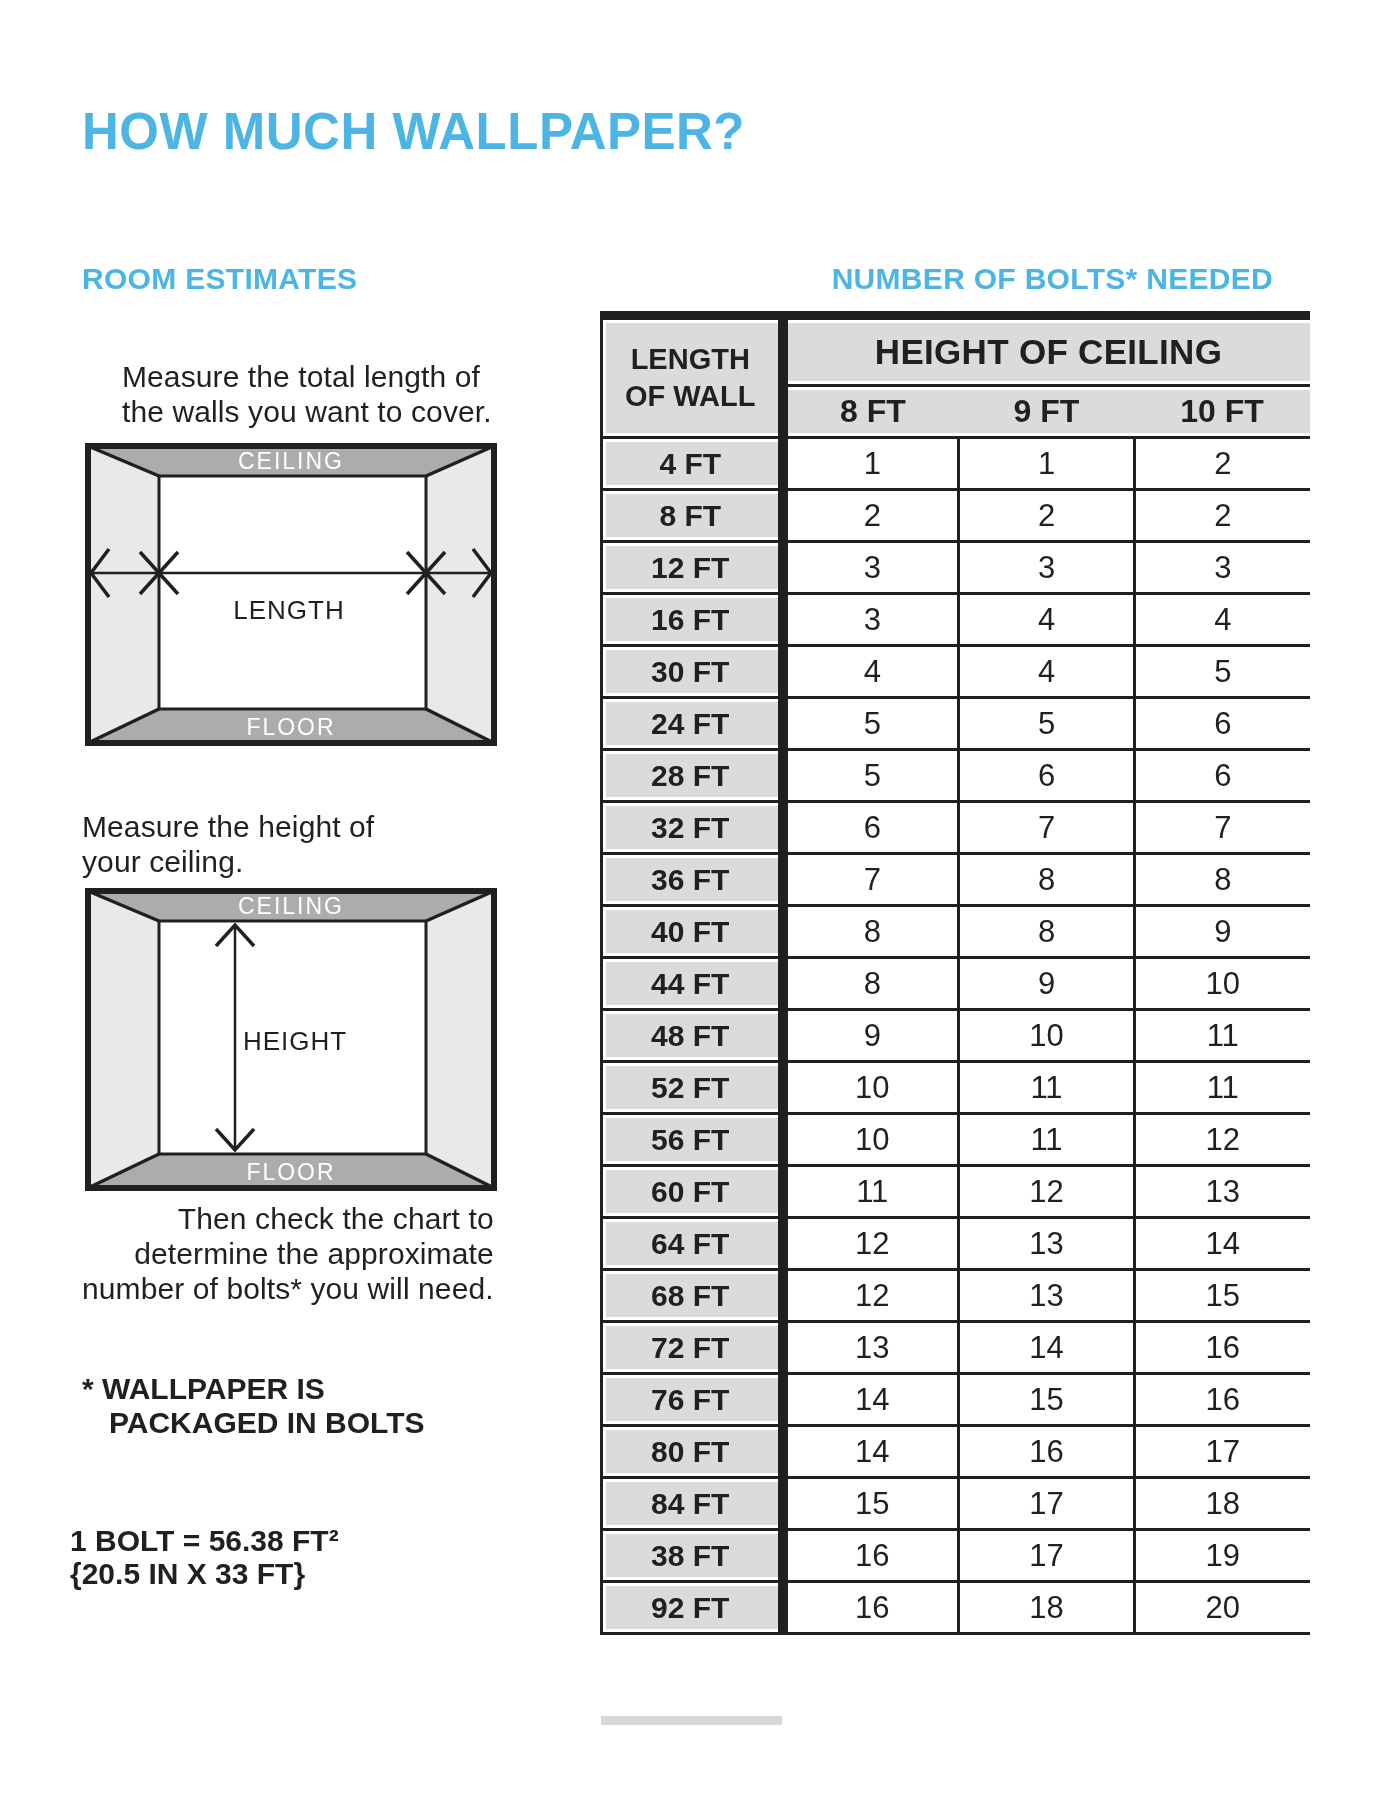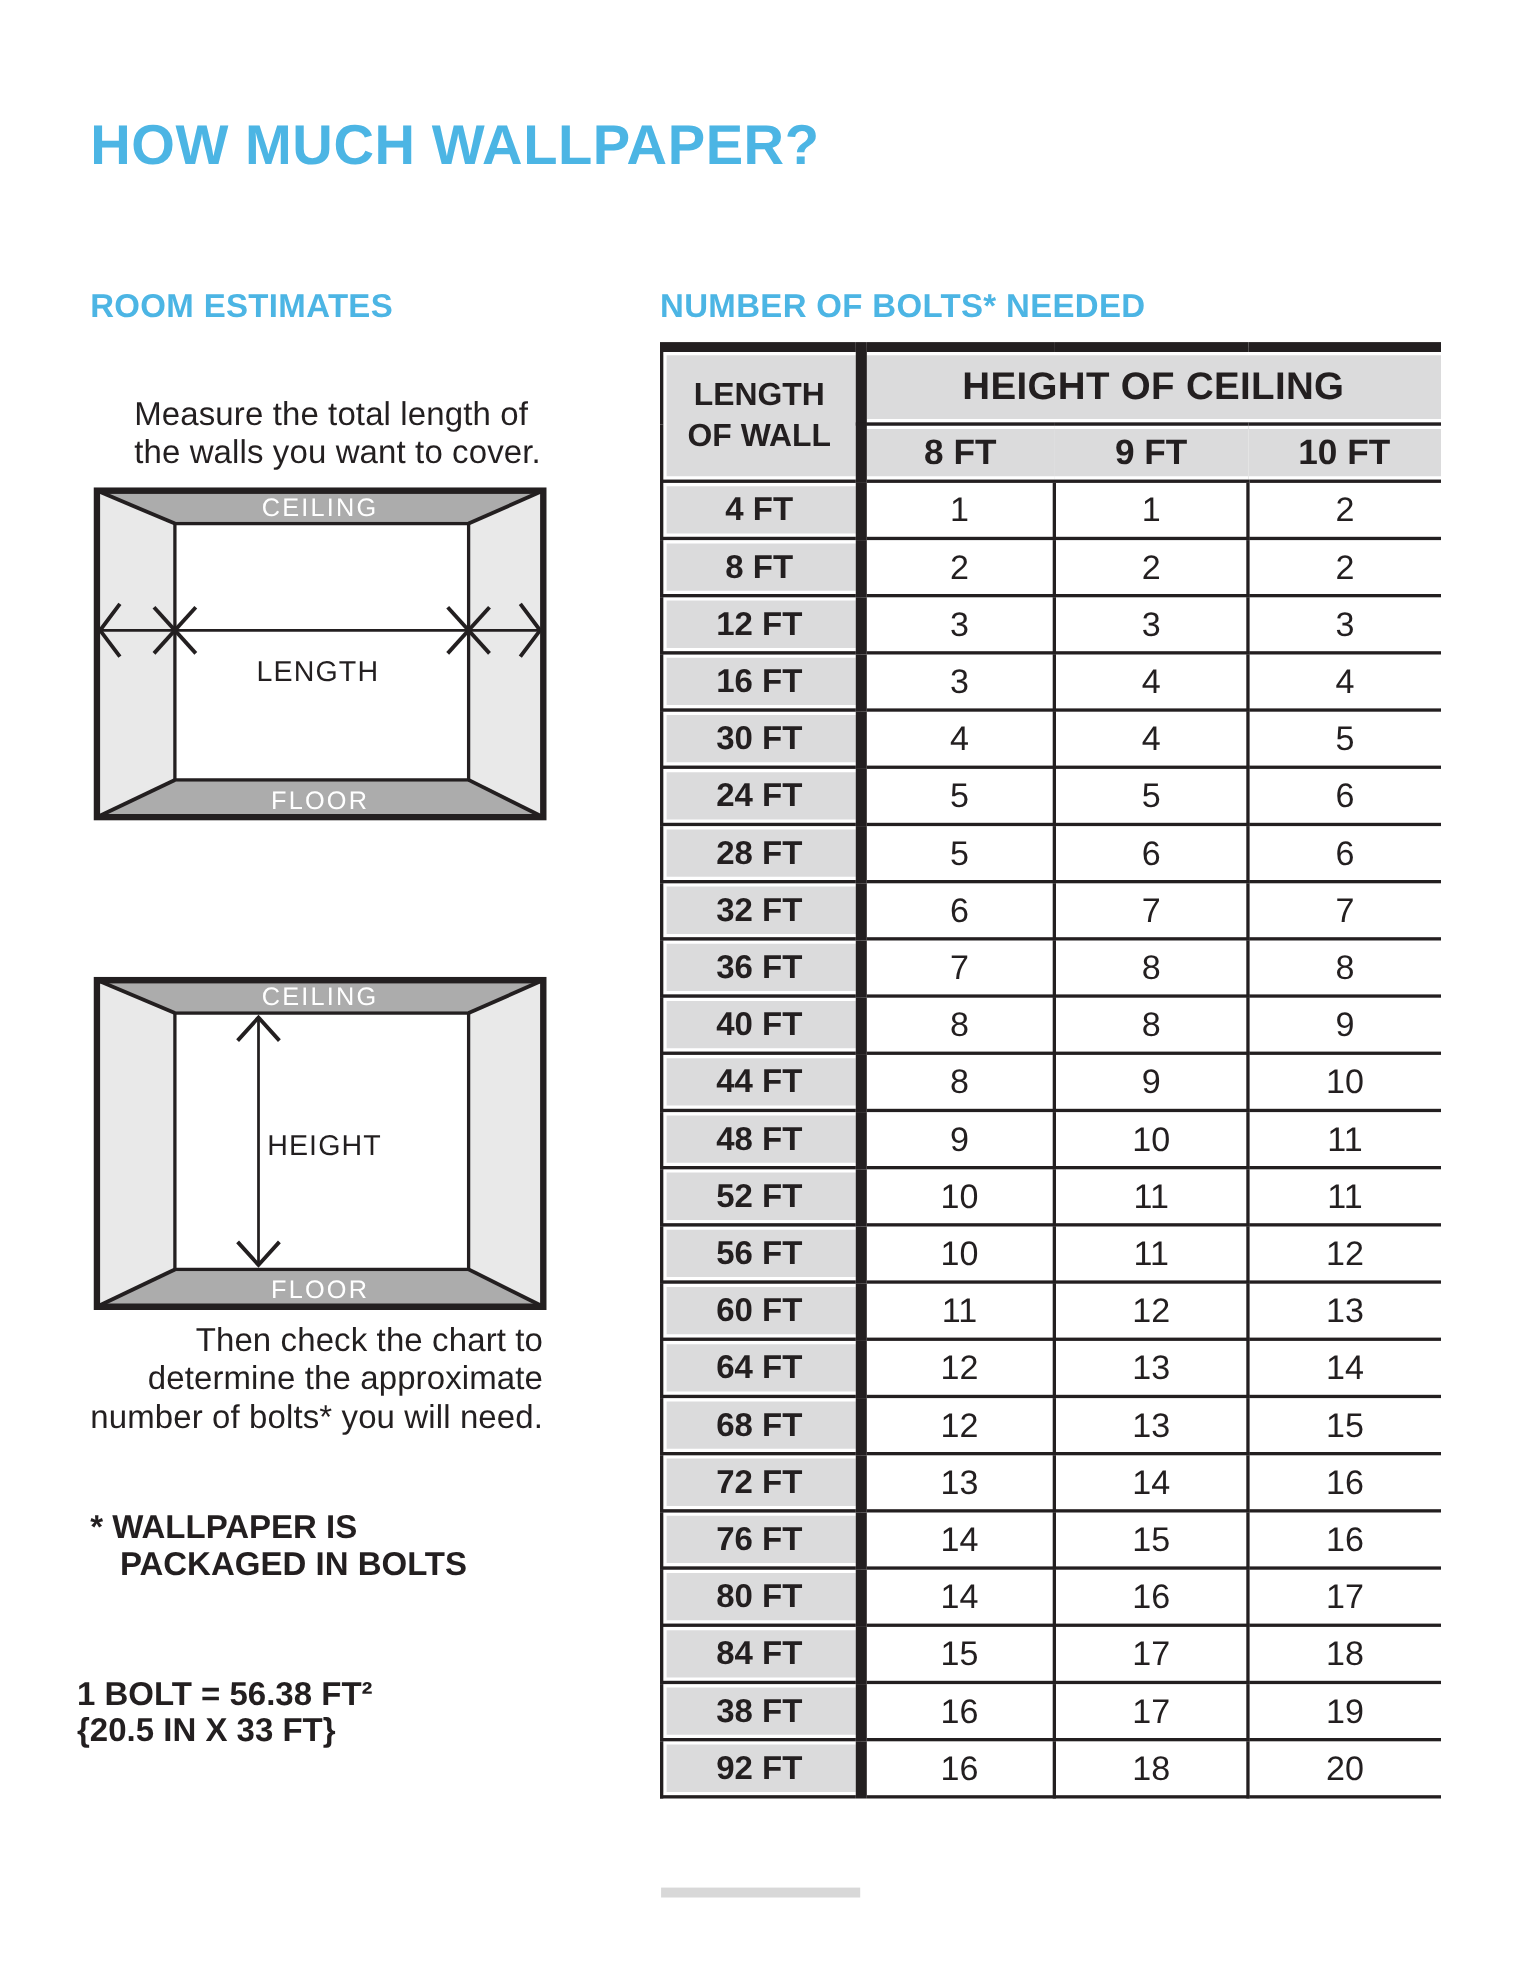--- a/index.html
+++ b/index.html
@@ -15,21 +15,21 @@
     font-family:"Liberation Sans",sans-serif;color:var(--ink);
   }
   .title{
     position:absolute;left:82px;top:72px;
     font-size:51px;font-weight:700;line-height:1;letter-spacing:0.5px;color:var(--blue);
   }
   .section-heading{
     position:absolute;font-size:30px;font-weight:700;line-height:1;letter-spacing:0.3px;color:var(--blue);
   }
   #room-estimates-heading{left:82px;top:264px;}
-  #bolts-heading{left:600px;top:264px;width:708px;text-align:left;}
+  #bolts-heading{left:565px;top:264px;width:708px;text-align:right;}
   .para{
     position:absolute;left:82px;
     font-size:30px;line-height:35px;letter-spacing:0.1px;white-space:pre-line;
   }
   #step1{top:329px;margin-left:40px;}
   #step2{top:779px;}
   #step3{top:1171px;text-align:right;}
   .footnote{
     position:absolute;left:82px;top:1372px;
     font-size:30px;font-weight:700;line-height:34px;white-space:pre-line;
@@ -127,20 +127,22 @@
     <line x1="55" y1="109" x2="93" y2="151" stroke="#231F20" stroke-width="3.5"></line>
     <line x1="55" y1="151" x2="93" y2="109" stroke="#231F20" stroke-width="3.5"></line>
     <line x1="322" y1="109" x2="360" y2="151" stroke="#231F20" stroke-width="3.5"></line>
     <line x1="322" y1="151" x2="360" y2="109" stroke="#231F20" stroke-width="3.5"></line>
     <rect x="3" y="3" width="406" height="297" fill="none" stroke="#231F20" stroke-width="6"></rect>
     <text class="svg-wall-label" x="206" y="26" text-anchor="middle">CEILING</text>
     <text class="svg-wall-label" x="206" y="292" text-anchor="middle">FLOOR</text>
     <text class="svg-measure-label" x="204" y="176" text-anchor="middle">LENGTH</text>
   </svg>
 
+  <p class="para" id="step2">Measure the height of
+your ceiling.</p>
 
   <svg class="room-svg" id="diagram-height" width="412" height="303" viewBox="0 0 412 303">
     <polygon points="3,3 409,3 341,33 74,33" fill="#ACACAC"></polygon>
     <polygon points="3,300 74,266 341,266 409,300" fill="#ACACAC"></polygon>
     <polygon points="3,3 74,33 74,266 3,300" fill="#E9E9E9"></polygon>
     <polygon points="409,3 341,33 341,266 409,300" fill="#E9E9E9"></polygon>
     <rect x="74" y="33" width="267" height="233" fill="#ffffff" stroke="#231F20" stroke-width="3"></rect>
     <line x1="3" y1="3" x2="74" y2="33" stroke="#231F20" stroke-width="3.5"></line>
     <line x1="409" y1="3" x2="341" y2="33" stroke="#231F20" stroke-width="3.5"></line>
     <line x1="3" y1="300" x2="74" y2="266" stroke="#231F20" stroke-width="3.5"></line>

